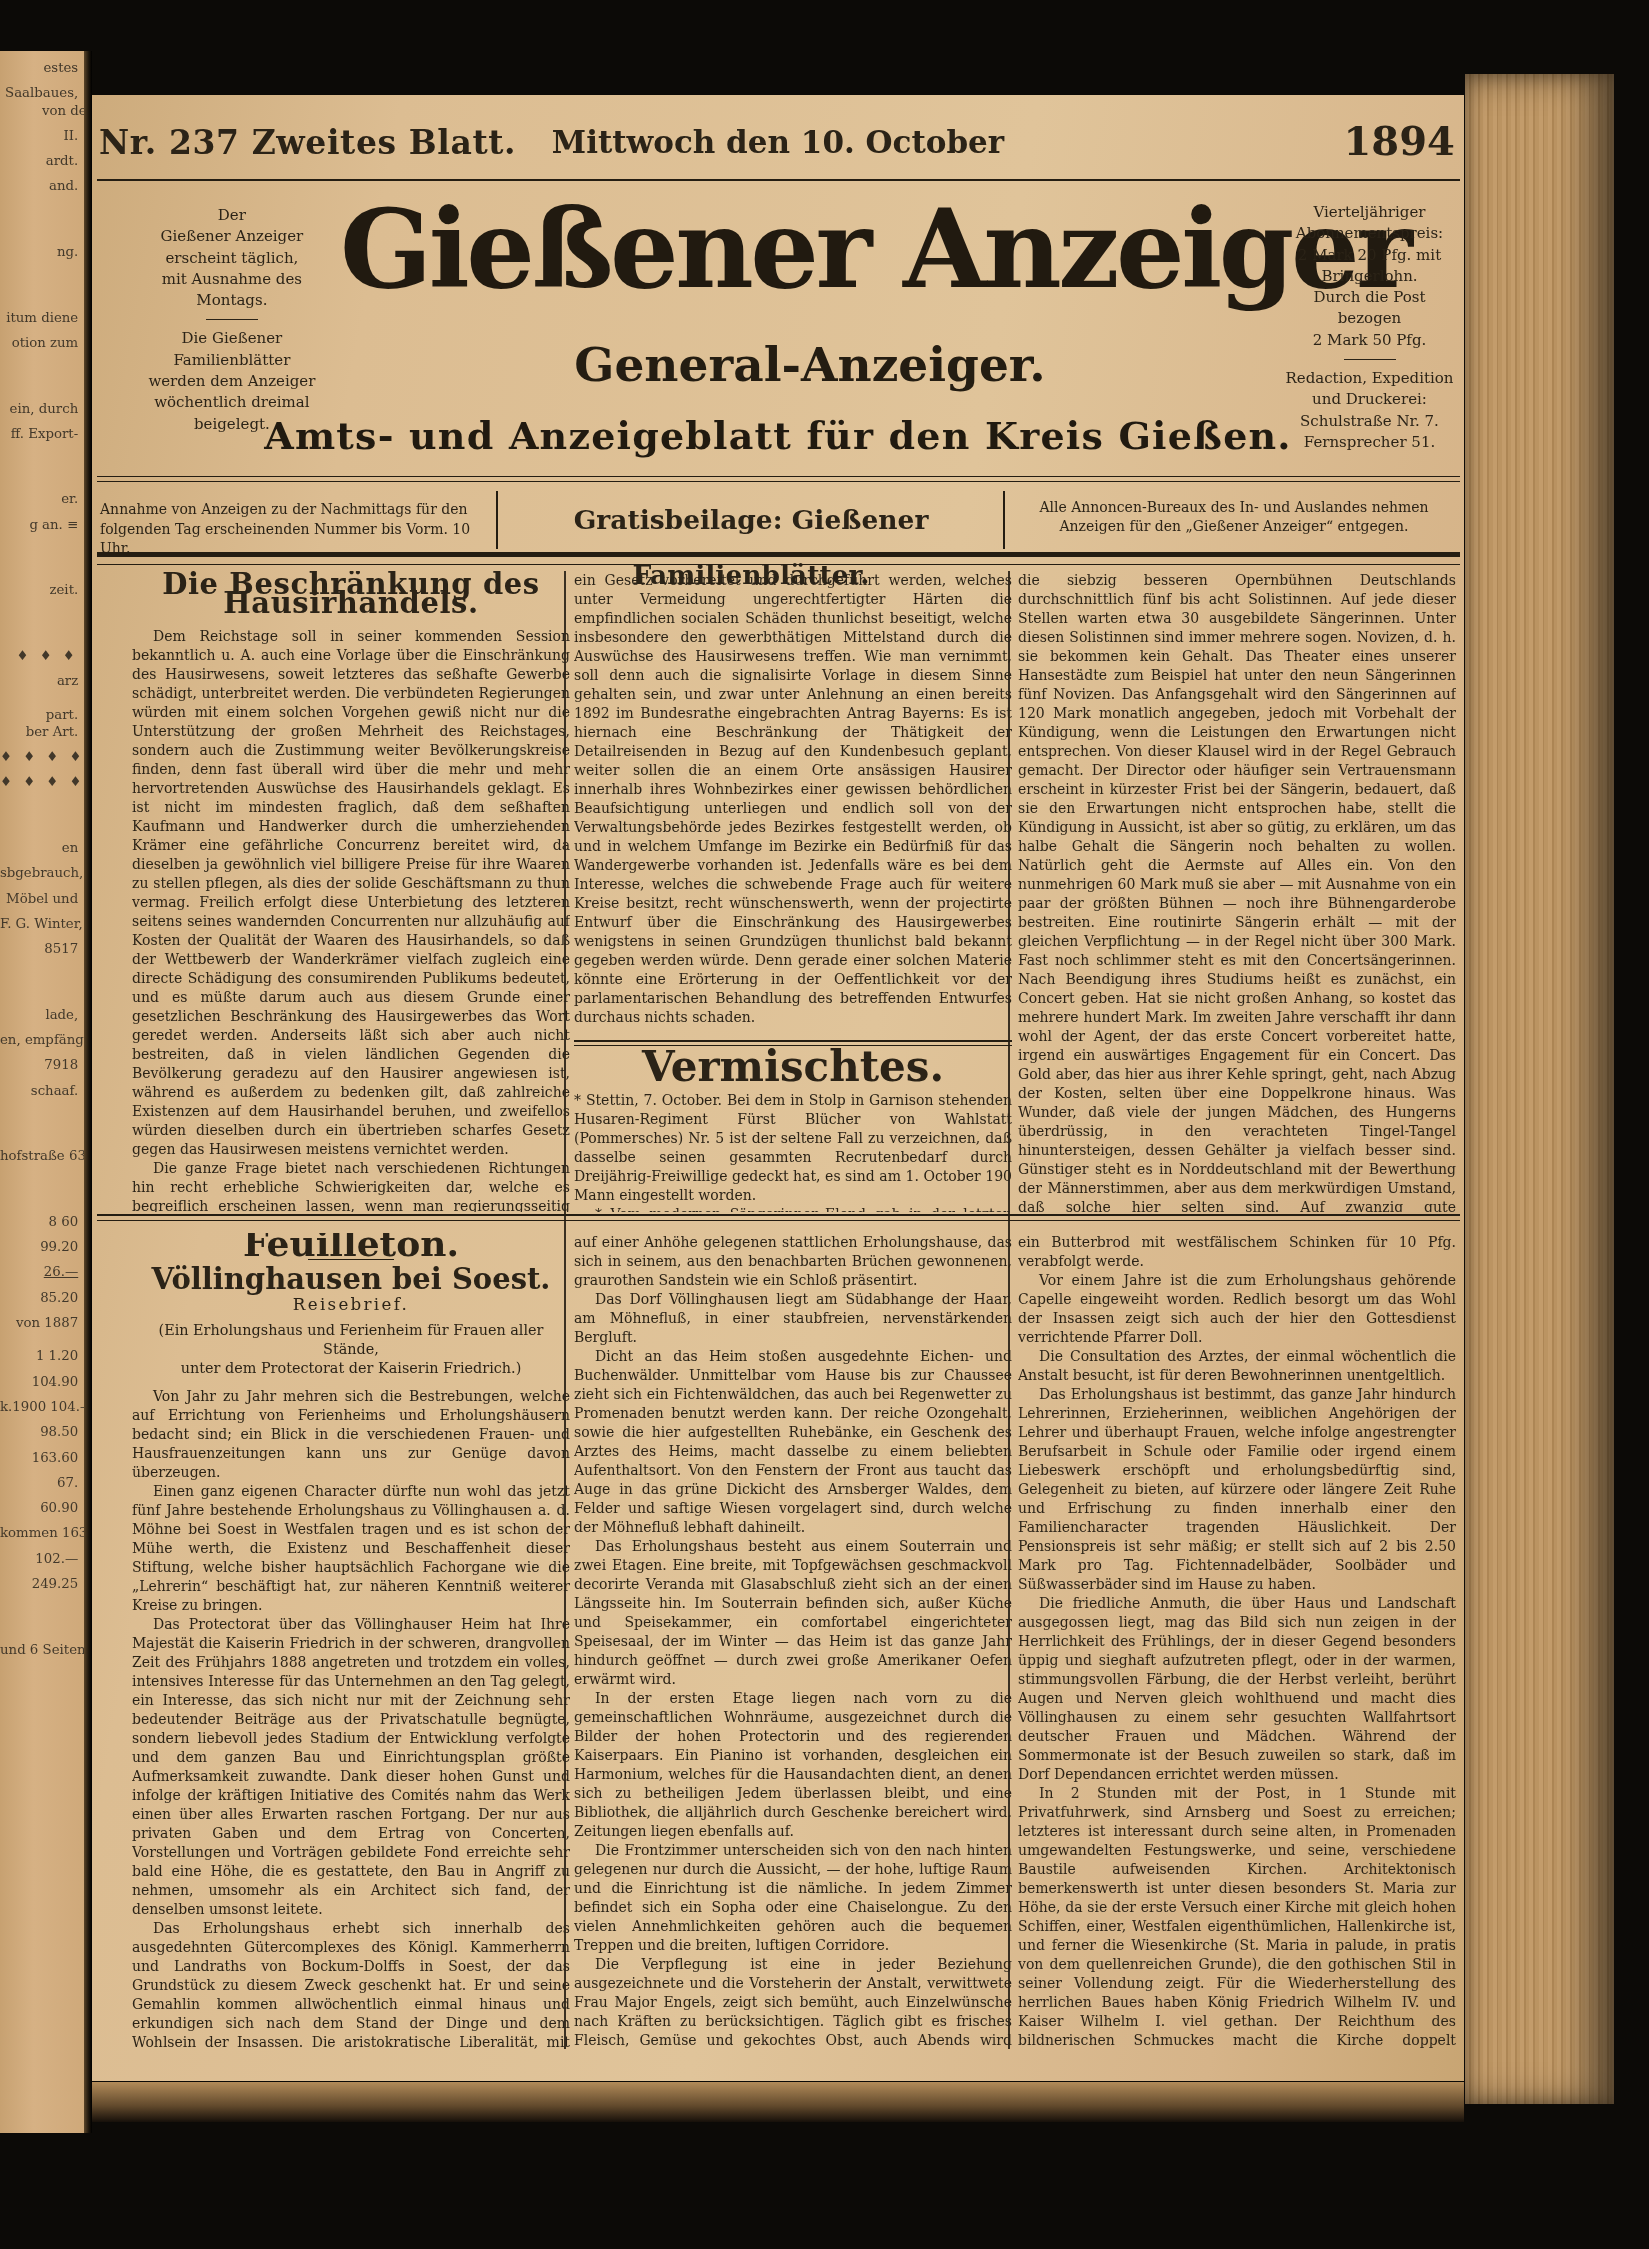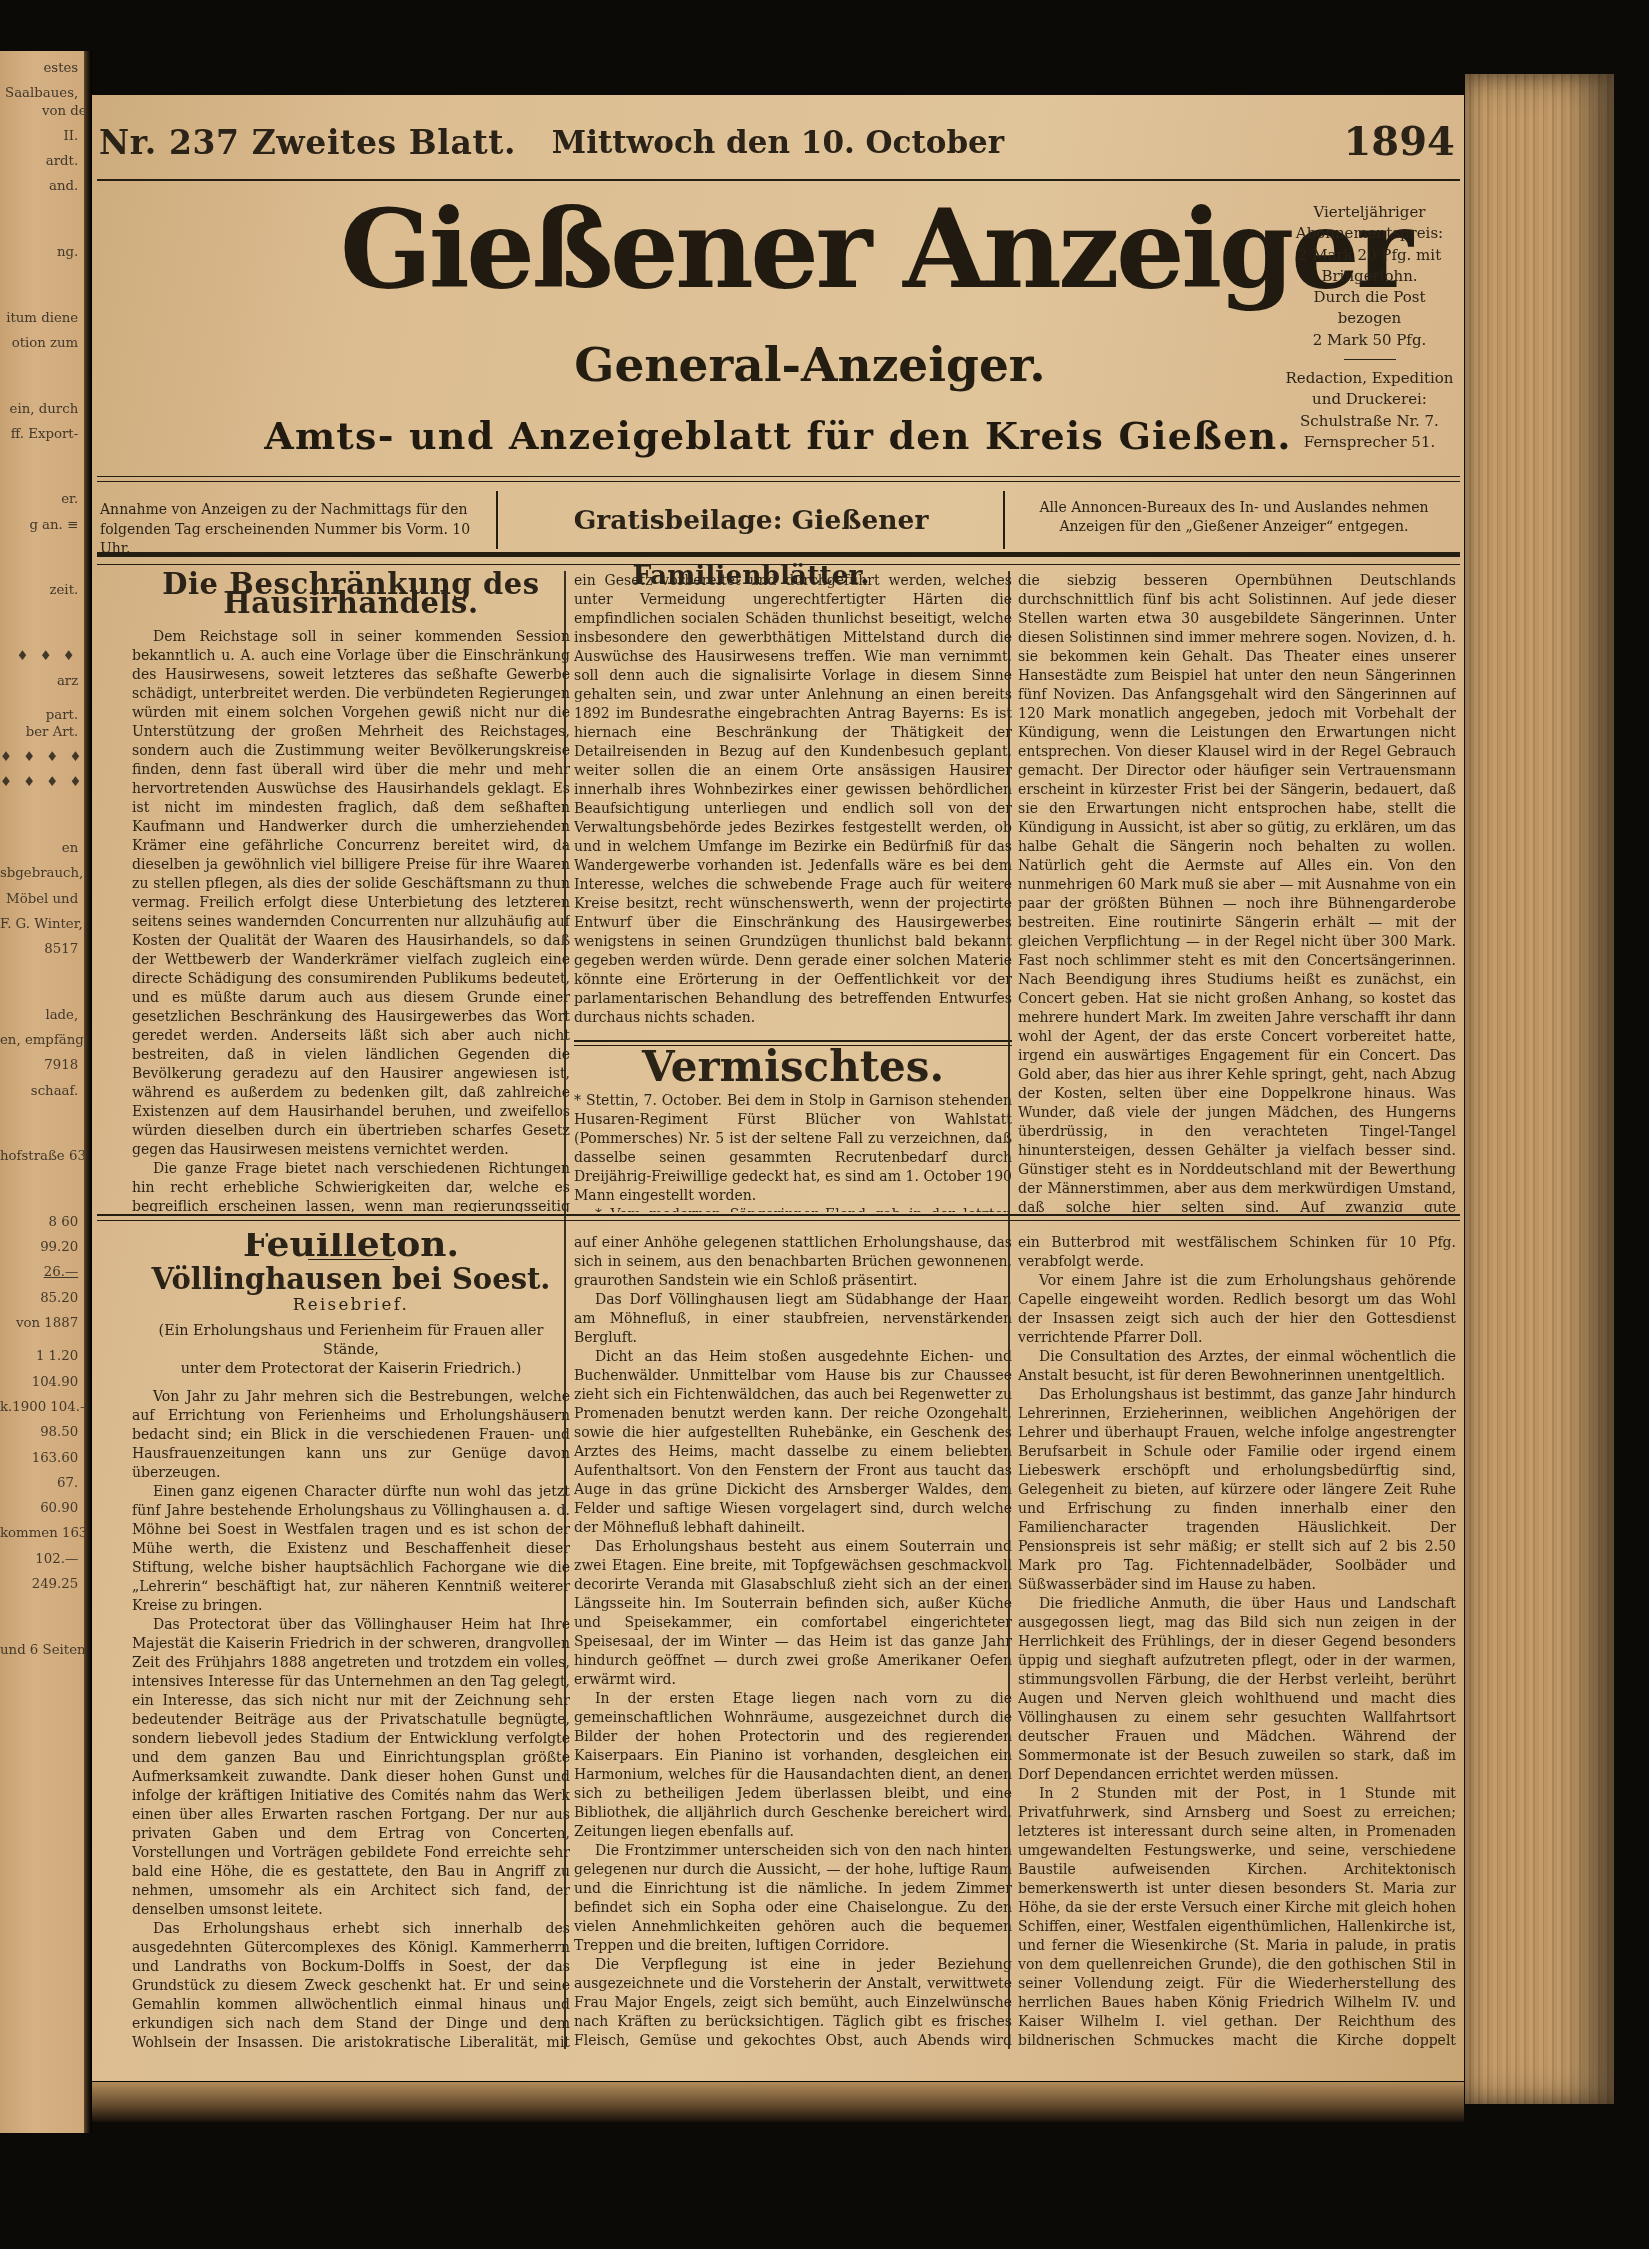--- a/index.html
+++ b/index.html
@@ -135,20 +135,25 @@
     </div>
   <div id="gutter"></div>
 
   <div id="page">
 
     <div class="issue-left">Nr. 237 Zweites Blatt.</div>
     <div class="issue-center">Mittwoch den 10. October</div>
     <div class="issue-year">1894</div>
     <div class="rule1"></div>
 
+    <div class="notice" id="notice-left">
+      <div>Der<br>Gießener Anzeiger<br>erscheint täglich,<br>mit Ausnahme des<br>Montags.</div>
+      <div class="sep"></div>
+      <div>Die Gießener<br>Familienblätter<br>werden dem Anzeiger<br>wöchentlich dreimal<br>beigelegt.</div>
+    </div>
 
     <div class="masthead-title">Gießener Anzeiger</div>
     <div class="masthead-sub">General-Anzeiger.</div>
 
     <div class="notice" id="notice-right">
       <div>Vierteljähriger<br>Abonnementspreis:<br>2 Mark 20 Pfg. mit<br>Bringerlohn.<br>Durch die Post bezogen<br>2 Mark 50 Pfg.</div>
       <div class="sep"></div>
       <div>Redaction, Expedition<br>und Druckerei:<br>Schulstraße Nr. 7.<br>Fernsprecher 51.</div>
     </div>
 

